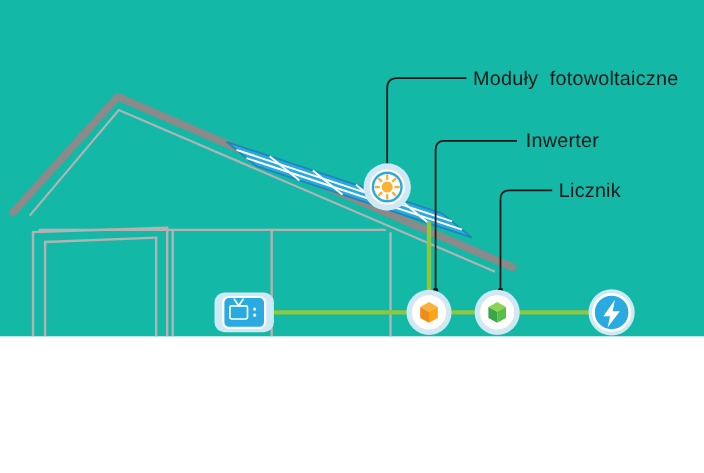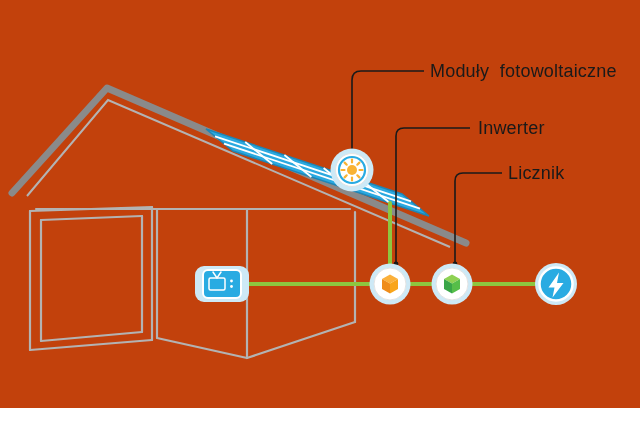--- a/index.html
+++ b/index.html
@@ -1,16 +1,16 @@
 <!DOCTYPE html>
 <html style="--accent-blue: #29abe2; --halo-blue: #cde9f6; --panel-blue: #2aa9e0; --line-green: #8dc63f; --sun-yellow: #f9b233; --cube-orange-top: #fbb03b; --cube-orange-left: #ef8c1a; --cube-orange-right: #f9a51a; --cube-green-top: #8ed153; --cube-green-left: #3aa648; --cube-green-right: #56be49; --house-gray: #8a8a8a; --wall-gray: #b3b3b3; --text-black: #1a1a1a;"><head>
 <meta charset="utf-8">
 <style>
   html,body{margin:0;padding:0;background:#ffffff;}
-  .stage{position:relative;width:640px;height:408px;background:#c2410c;overflow:hidden;
+  .stage{position:relative;width:640px;height:306px;background:#14b8a6;overflow:hidden;
          font-family:"Liberation Sans",sans-serif;}
   svg{display:block;}
 
   .roof-line{fill:none;stroke:var(--house-gray,#8a8a8a);stroke-width:7;
              stroke-linejoin:round;stroke-linecap:round;}
   .roof-inner{fill:none;stroke:var(--wall-gray,#b3b3b3);stroke-width:2;}
   .wall{fill:none;stroke:var(--wall-gray,#b3b3b3);stroke-width:2.2;stroke-linecap:round;}
 
   .panel-body{fill:var(--panel-blue,#2aa9e0);stroke:#1f85b5;stroke-width:1.5;}
   .panel-grid{stroke:#ffffff;stroke-width:1.8;}

